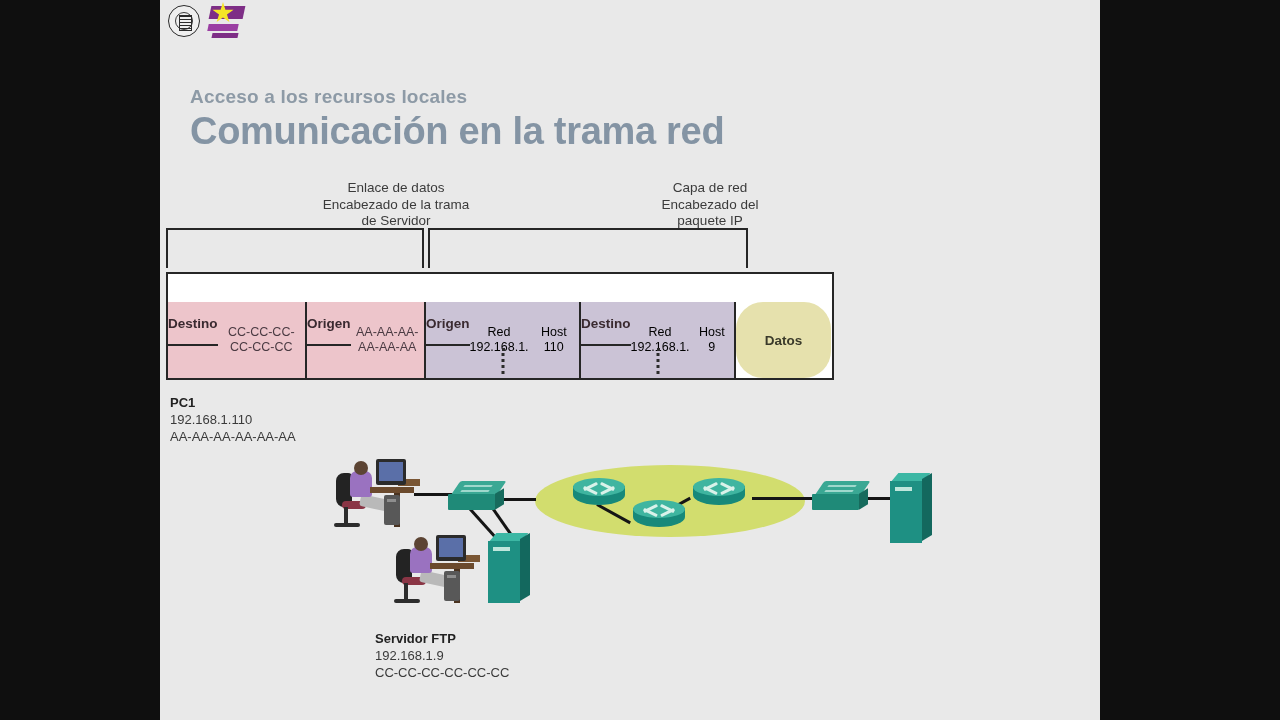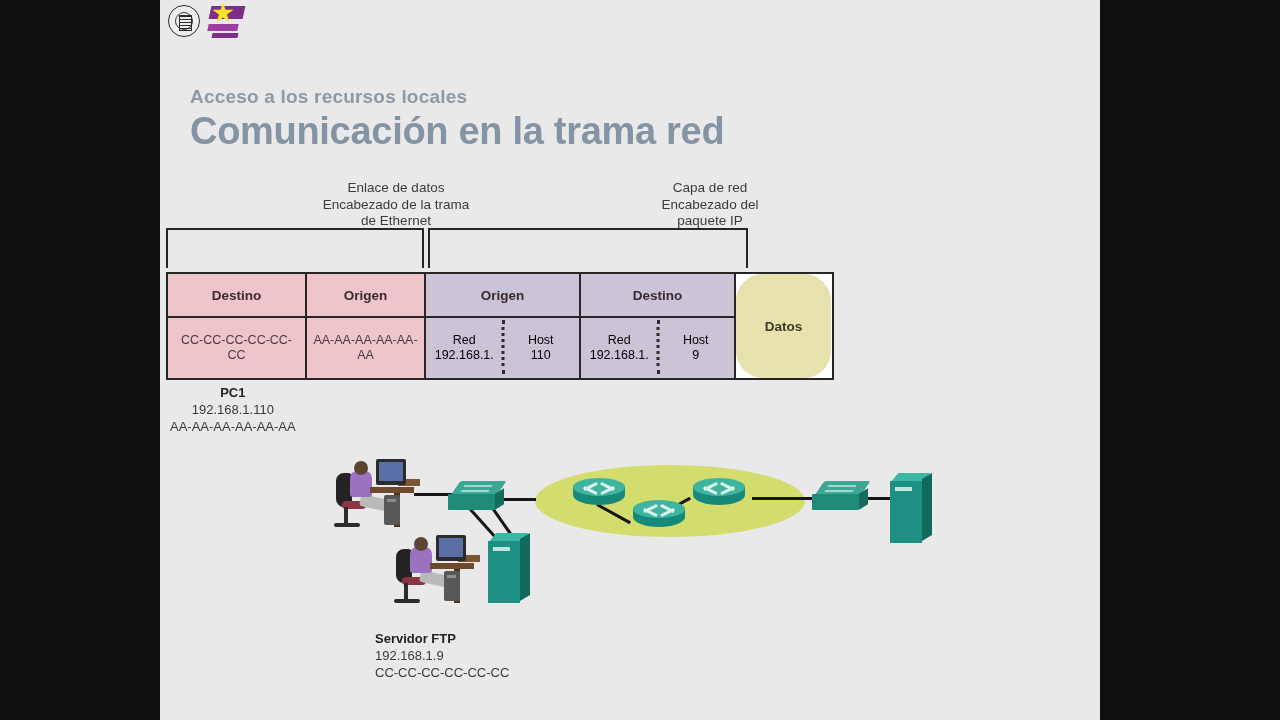--- a/index.html
+++ b/index.html
@@ -60,21 +60,21 @@
   .bracket .rail { position: absolute; left: 0; right: 0; top: 0; height: 2px; background: #262626; }
   .bracket .legL, .bracket .legR { position: absolute; top: 0; width: 2px; height: 40px; background: #262626; }
   .bracket .legL { left: 0; }
   .bracket .legR { right: 0; }
   #brkA { left: 6px;   top: 228px; width: 258px; }
   #brkB { left: 268px; top: 228px; width: 320px; }
 
   
   #packet { position: absolute; left: 6px; top: 272px; width: 668px; height: 108px;
             border: 2.5px solid #262626; background: #fff; display: flex; }
-  .col { position: relative; border-right: 2.5px solid #262626; display: flex; flex-direction: column; }
+  .col { position: relative; border-right: 2.5px solid #262626; display: flex; flex-direction: row; margin-top: 28px; }
   .col:last-child { border-right: none; border-radius: 27px; }
   .col.eth  { background: #edc5cb; }
   .col.ip   { background: #cbc3d6; }
   .col.data { background: #e6e1ad; }
   .c-head { height: 44px; border-bottom: 2.5px solid #262626;
             display: flex; align-items: center; justify-content: center;
             font-size: 13.5px; font-weight: bold; color: #3a2a30; }
   .c-body { flex: 1; display: flex; align-items: center; justify-content: center;
             text-align: center; font-size: 12.5px; color: #4a3a42; line-height: 15px; padding: 0 4px; }
   .col.data .c-only { flex: 1; display: flex; align-items: center; justify-content: center;
@@ -87,21 +87,21 @@
 
   .w-dest-mac { width: 139px; }
   .w-src-mac  { width: 119px; }
   .w-src-ip   { width: 155px; }
   .w-dst-ip   { width: 155px; }
   .w-data     { width: 95px; }
 
   
   .hostblk { position: absolute; font-size: 13px; color: #3a3a3a; line-height: 17px; white-space: nowrap; }
   .hostblk b { font-size: 13px; color: #222; }
-  #pc1lbl { left: 10px; top: 384px; text-align: center; }
+  #pc1lbl { left: 10px; top: 394px; }
   #ftplbl { left: 215px; top: 630px; }
 
   
   #topo { position: absolute; left: 0; top: 455px; width: 940px; height: 190px; }
   #cloud { position: absolute; left: 375px; top: 10px; width: 270px; height: 72px;
            background: #d2dd6e; border-radius: 50%; }
   .wire { position: absolute; background: #151515; height: 3px; transform-origin: left center; }
 
   .sw { position: absolute; width: 56px; height: 30px; }
   .sw .top  { position: absolute; left: 7px; top: 0; width: 46px; height: 16px;
@@ -175,21 +175,21 @@
         <div class="band3"></div>
       </div>
     </div>
 
     <div id="kicker">Acceso a los recursos locales</div>
     <div id="title">Comunicación en la trama red</div>
 
     <div class="brk-label l1">
       <div>Enlace de datos</div>
       <div>Encabezado de la trama</div>
-      <div>de Ethernet</div>
+      <div>de Servidor</div>
     </div>
     <div class="brk-label l2">
       <div>Capa de red</div>
       <div>Encabezado del</div>
       <div>paquete IP</div>
     </div>
 
     <div class="bracket" id="brkA">
       <div class="rail"></div>
         <div class="legL"></div>

